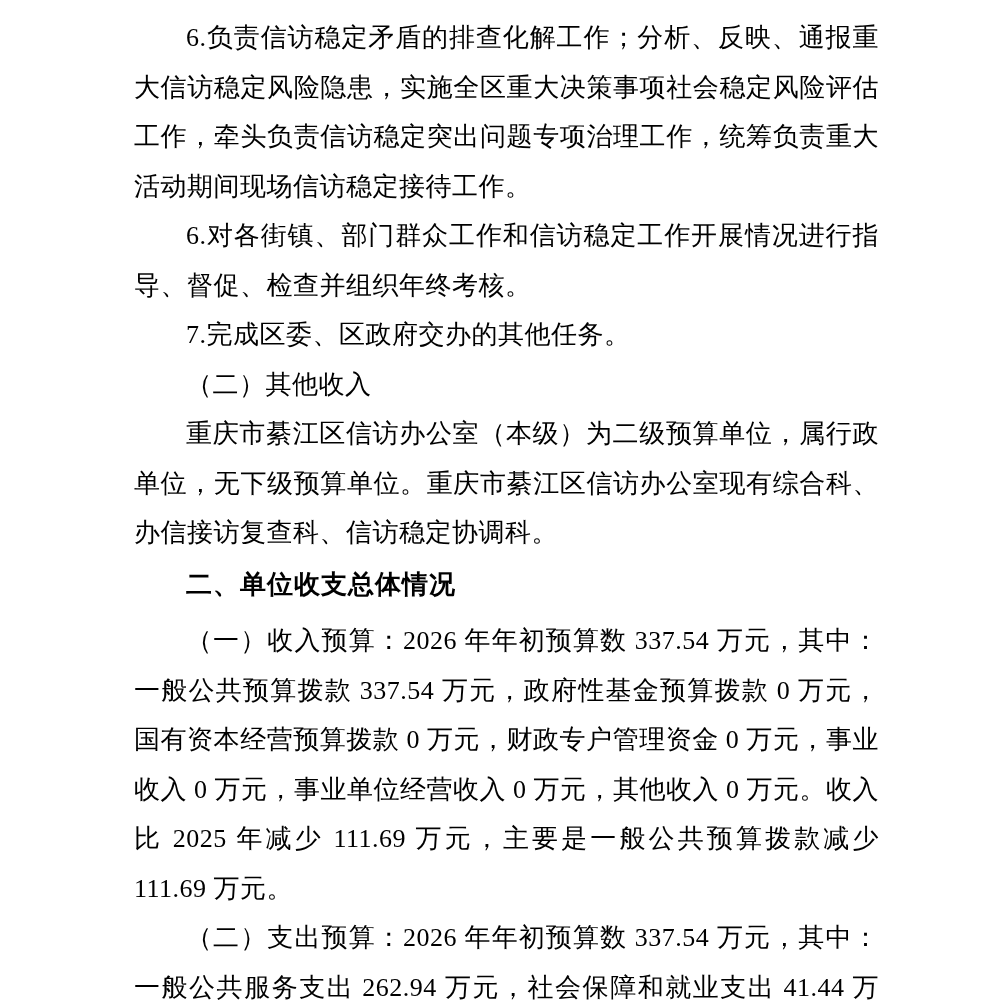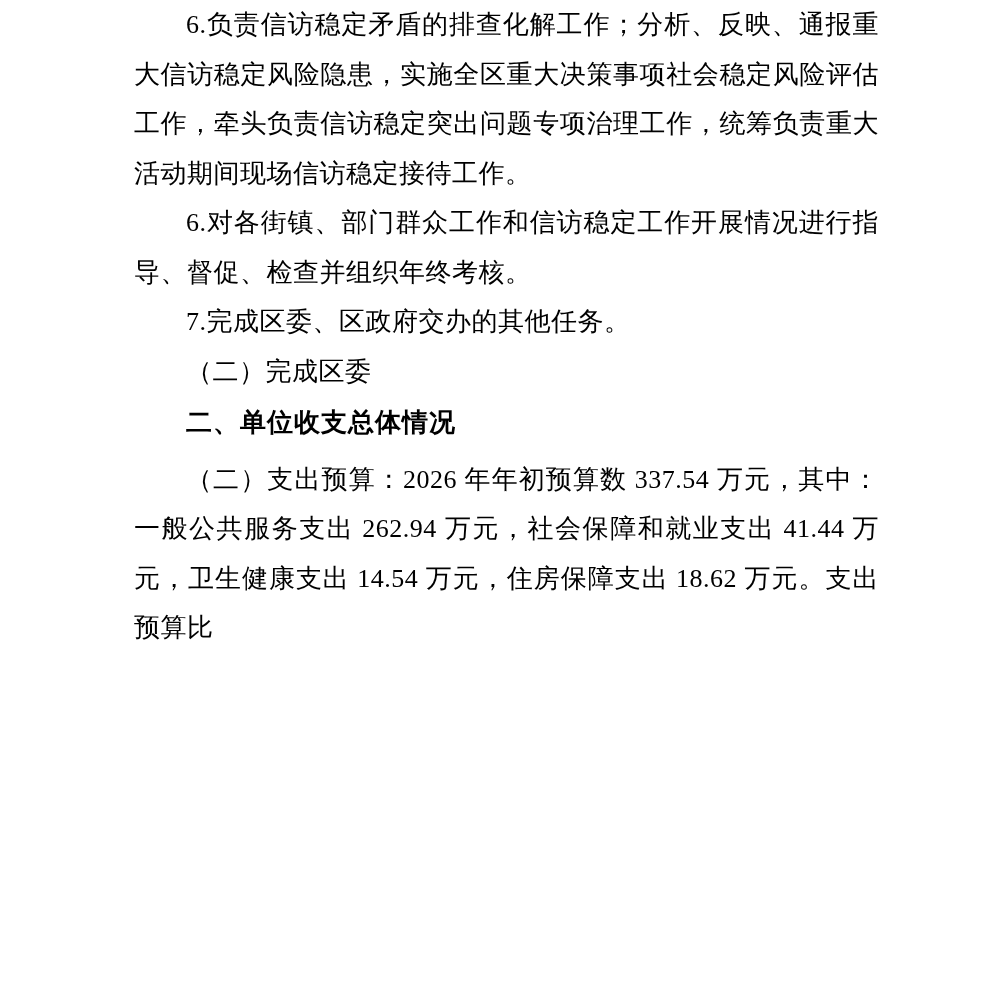--- a/index.html
+++ b/index.html
@@ -9,21 +9,21 @@
   body {
     width: 1000px;
     height: 1003px;
     background: #ffffff;
     overflow: hidden;
   }
   .page {
     box-sizing: border-box;
     width: 1000px;
     height: 752px;
-    padding: 0 121px 0 134px;
+    padding: 13px 121px 0 134px;
     background: #ffffff;
     color: #000000;
   }
   .doc {
     font-family: "Liberation Serif", "DejaVu Serif", serif;
     font-size: 26px;
     line-height: 49.5px;
     letter-spacing: 0.5px;
     text-align: justify;
     text-justify: inter-character;
@@ -41,17 +41,19 @@
   }
 </style>
 </head>
 <body>
 
 <div class="page">
   <div class="doc">
     <p class="body">6.负责信访稳定矛盾的排查化解工作；分析、反映、通报重大信访稳定风险隐患，实施全区重大决策事项社会稳定风险评估工作，牵头负责信访稳定突出问题专项治理工作，统筹负责重大活动期间现场信访稳定接待工作。</p>
     <p class="body">6.对各街镇、部门群众工作和信访稳定工作开展情况进行指导、督促、检查并组织年终考核。</p>
     <p class="body">7.完成区委、区政府交办的其他任务。</p>
-    <p class="body">（二）完成区委</p>
+    <p class="body">（二）其他收入</p>
+    <p class="body">重庆市綦江区信访办公室（本级）为二级预算单位，属行政单位，无下级预算单位。重庆市綦江区信访办公室现有综合科、办信接访复查科、信访稳定协调科。</p>
     <p class="heading">二、单位收支总体情况</p>
+    <p class="body">（一）收入预算：2026 年年初预算数 337.54 万元，其中：一般公共预算拨款 337.54 万元，政府性基金预算拨款 0 万元，国有资本经营预算拨款 0 万元，财政专户管理资金 0 万元，事业收入 0 万元，事业单位经营收入 0 万元，其他收入 0 万元。收入比 2025 年减少 111.69 万元，主要是一般公共预算拨款减少 111.69 万元。</p>
     <p class="body">（二）支出预算：2026 年年初预算数 337.54 万元，其中：一般公共服务支出 262.94 万元，社会保障和就业支出 41.44 万元，卫生健康支出 14.54 万元，住房保障支出 18.62 万元。支出预算比</p>
   </div>
 </div>
 
 </body></html>

